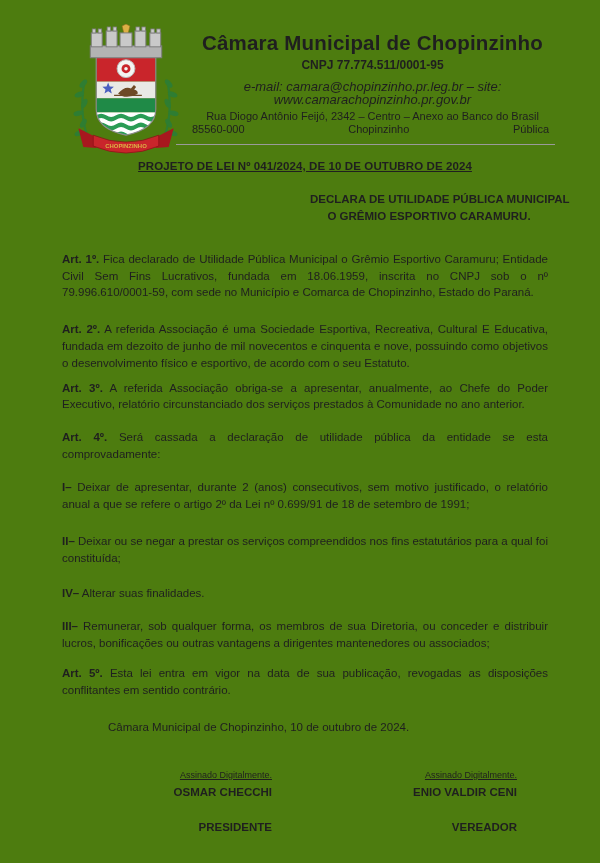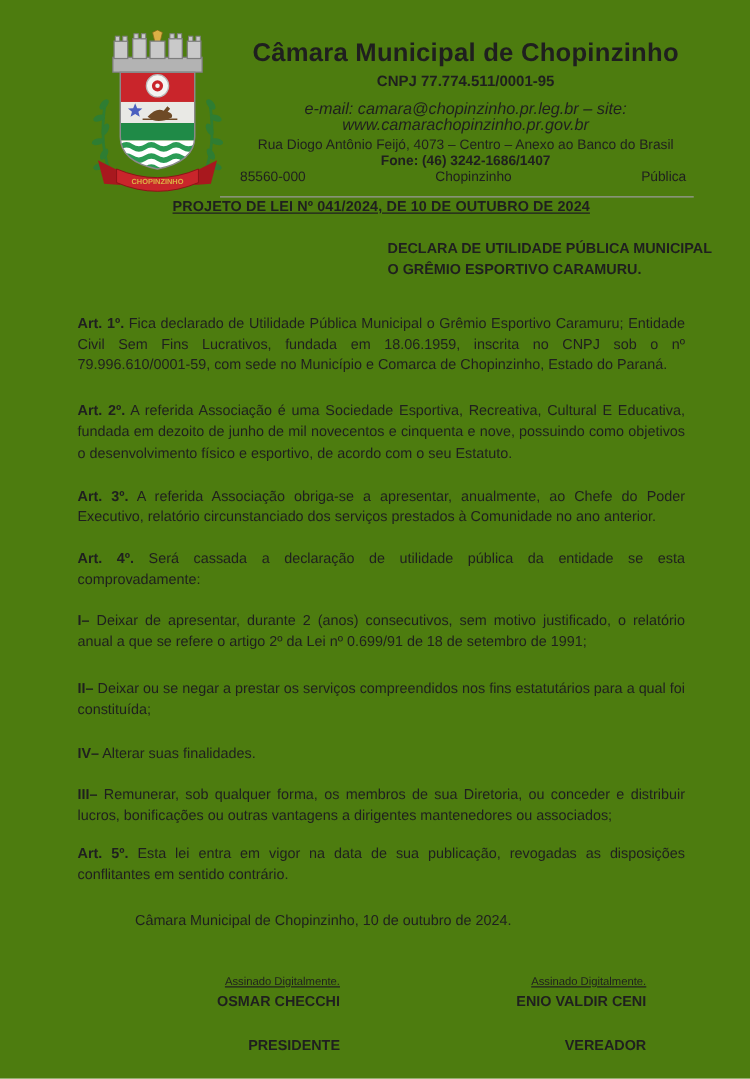--- a/index.html
+++ b/index.html
@@ -21,21 +21,21 @@
   .org-name{font-size:20.5px; font-weight:bold; line-height:24px; padding-top:7px; letter-spacing:.2px;}
   .cnpj{font-size:12px; font-weight:bold; line-height:14px; margin-top:3px;}
   .email-line{font-size:13px; font-style:italic; line-height:13px; margin-top:8px;}
   .address-line{font-size:11px; line-height:13px; margin-top:4px;}
   .phone-line{font-size:11px; font-weight:bold; line-height:13px;}
   .loc-row{display:flex; justify-content:space-between; font-size:11px; line-height:13px; padding:0 6px 0 2px;}
   .header-sep{border-bottom:1.4px solid var(--line); margin-top:8px; margin-left:-14px;}
   
   .content{position:absolute; top:158px; left:62px; right:52px; font-size:11.5px; line-height:16.8px;}
   .doc-title{text-align:center; font-weight:bold; text-decoration:underline; letter-spacing:.1px;}
-  .subject{margin-top:16px; margin-left:248px; font-weight:bold; white-space:nowrap; line-height:17px;}
+  .subject{margin-top:16px; margin-left:248px; font-weight:bold; white-space:nowrap; line-height:17px;text-align:center;}
   .para{text-align:justify;}
   .para b{font-weight:bold;}
   .date-line{margin-top:20px; margin-left:46px;}
   
   .sig-row{display:flex; margin-top:32px;}
   .sig{width:210px; text-align:right;}
   .sig + .sig{margin-left:35px;}
   .sig-status{font-size:9px; text-decoration:underline; line-height:14px;}
   .sig-name{font-size:11.5px; font-weight:bold; line-height:16px; margin-top:2px;}
   .sig-role{font-size:11.5px; font-weight:bold; line-height:16px;margin-top:19px;}
@@ -119,22 +119,21 @@
           <path d="M27 112 Q60 126 93 112 L93 123 Q60 137 27 123 Z" fill="var(--red)" stroke="#8f1218" stroke-width="0.8"></path>
           <text x="60" y="124.5" text-anchor="middle" font-size="6" font-weight="bold" fill="var(--gold)" font-family="Liberation Sans, sans-serif">CHOPINZINHO</text>
         </g>
       </svg>
     </div>
 
     <div class="header-text">
       <div class="org-name">Câmara Municipal de Chopinzinho</div>
       <div class="cnpj">CNPJ 77.774.511/0001-95</div>
       <div class="email-line">e-mail: camara@chopinzinho.pr.leg.br – site: www.camarachopinzinho.pr.gov.br</div>
-      <div class="address-line">Rua Diogo Antônio Feijó, 4073 – Centro – Anexo ao Banco do Brasil</div>
-      <div class="phone-line">Fone: (46) 3242-1686/1407</div>
+      <div class="address-line">Rua Diogo Antônio Feijó, 2342 – Centro – Anexo ao Banco do Brasil</div>
       <div class="loc-row">
         <span>85560-000</span>
         <span>Chopinzinho</span>
         <span>Pública</span>
       </div>
       <div class="header-sep"></div>
     </div>
   </div>
 
   <div class="content">
@@ -143,21 +142,21 @@
 
     <div class="subject">
       <div>DECLARA DE UTILIDADE PÚBLICA MUNICIPAL</div>
       <div>O GRÊMIO ESPORTIVO CARAMURU.</div>
     </div>
 
     <p class="para" style="margin-top:26px;"><b>Art. 1º.</b><span> Fica declarado de Utilidade Pública Municipal o Grêmio Esportivo Caramuru; Entidade Civil Sem Fins Lucrativos, fundada em 18.06.1959, inscrita no CNPJ sob o nº 79.996.610/0001-59, com sede no Município e Comarca de Chopinzinho, Estado do Paraná.</span></p>
 
     <p class="para" style="margin-top:20px;"><b>Art. 2º.</b><span> A referida Associação é uma Sociedade Esportiva, Recreativa, Cultural E Educativa, fundada em dezoito de junho de mil novecentos e cinquenta e nove, possuindo como objetivos o desenvolvimento físico e esportivo, de acordo com o seu Estatuto.</span></p>
 
-    <p class="para" style="margin-top:18px;"><b>Art. 3º.</b><span> A referida Associação obriga-se a apresentar, anualmente, ao Chefe do Poder Executivo, relatório circunstanciado dos serviços prestados à Comunidade no ano anterior.</span></p>
+    <p class="para" style="margin-top:8px;"><b>Art. 3º.</b><span> A referida Associação obriga-se a apresentar, anualmente, ao Chefe do Poder Executivo, relatório circunstanciado dos serviços prestados à Comunidade no ano anterior.</span></p>
 
     <p class="para" style="margin-top:16px;"><b>Art. 4º.</b><span> Será cassada a declaração de utilidade pública da entidade se esta comprovadamente:</span></p>
 
     <p class="para" style="margin-top:16px;"><b>I–</b><span> Deixar de apresentar, durante 2 (anos) consecutivos, sem motivo justificado, o relatório anual a que se refere o artigo 2º da Lei nº 0.699/91 de 18 de setembro de 1991;</span></p>
 
     <p class="para" style="margin-top:21px;"><b>II–</b><span> Deixar ou se negar a prestar os serviços compreendidos nos fins estatutários para a qual foi constituída;</span></p>
 
     <p class="para" style="margin-top:18px;"><b>IV–</b><span> Alterar suas finalidades.</span></p>
 
     <p class="para" style="margin-top:16px;"><b>III–</b><span> Remunerar, sob qualquer forma, os membros de sua Diretoria, ou conceder e distribuir lucros, bonificações ou outras vantagens a dirigentes mantenedores ou associados;</span></p>

